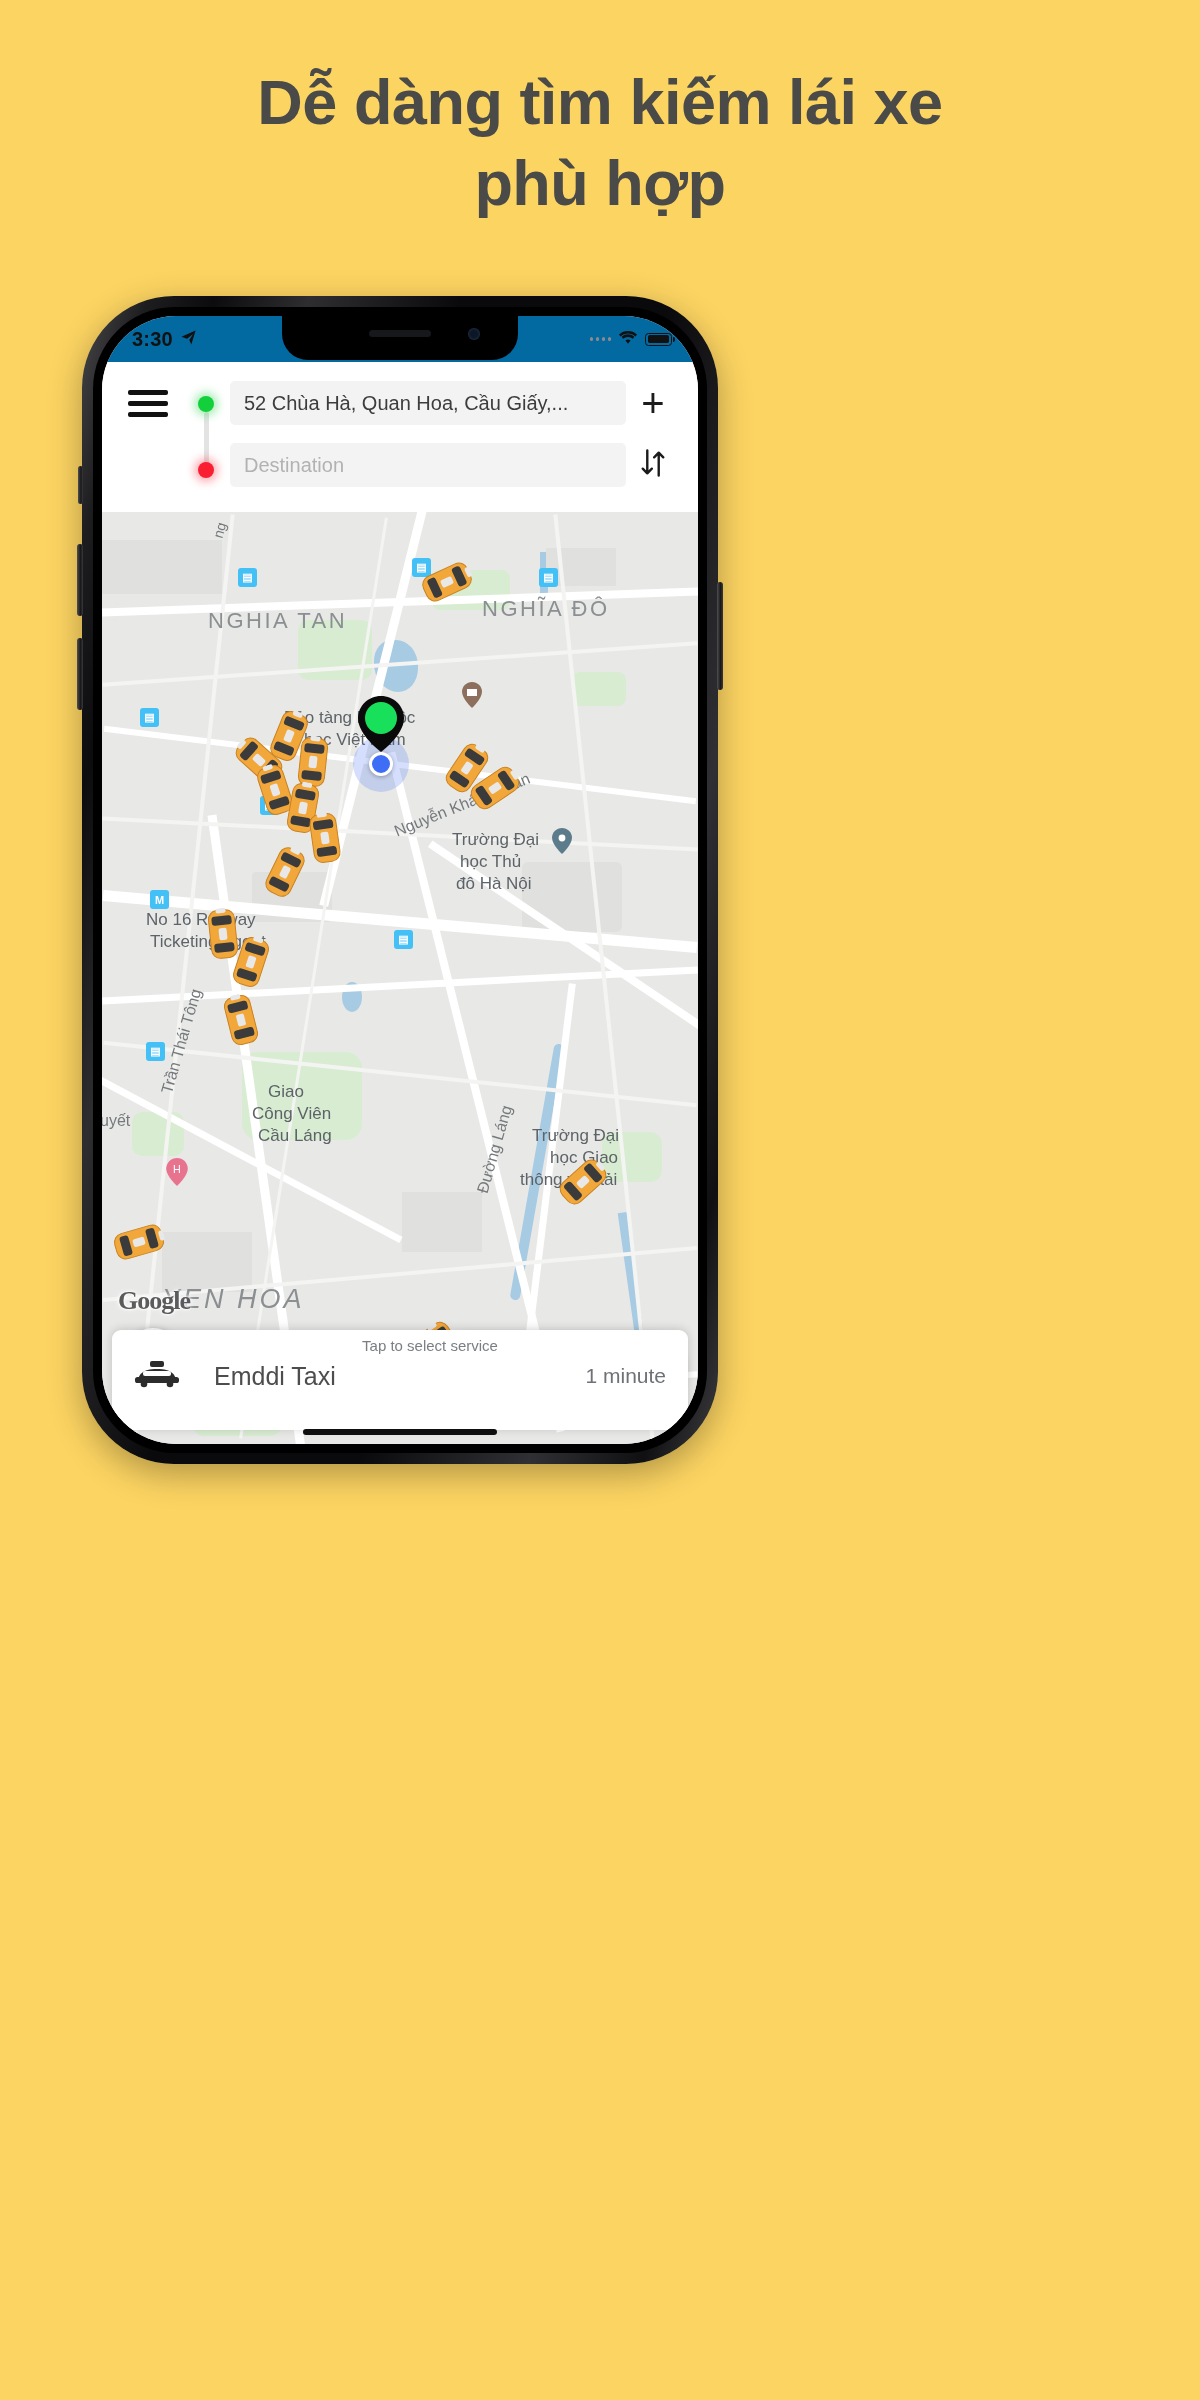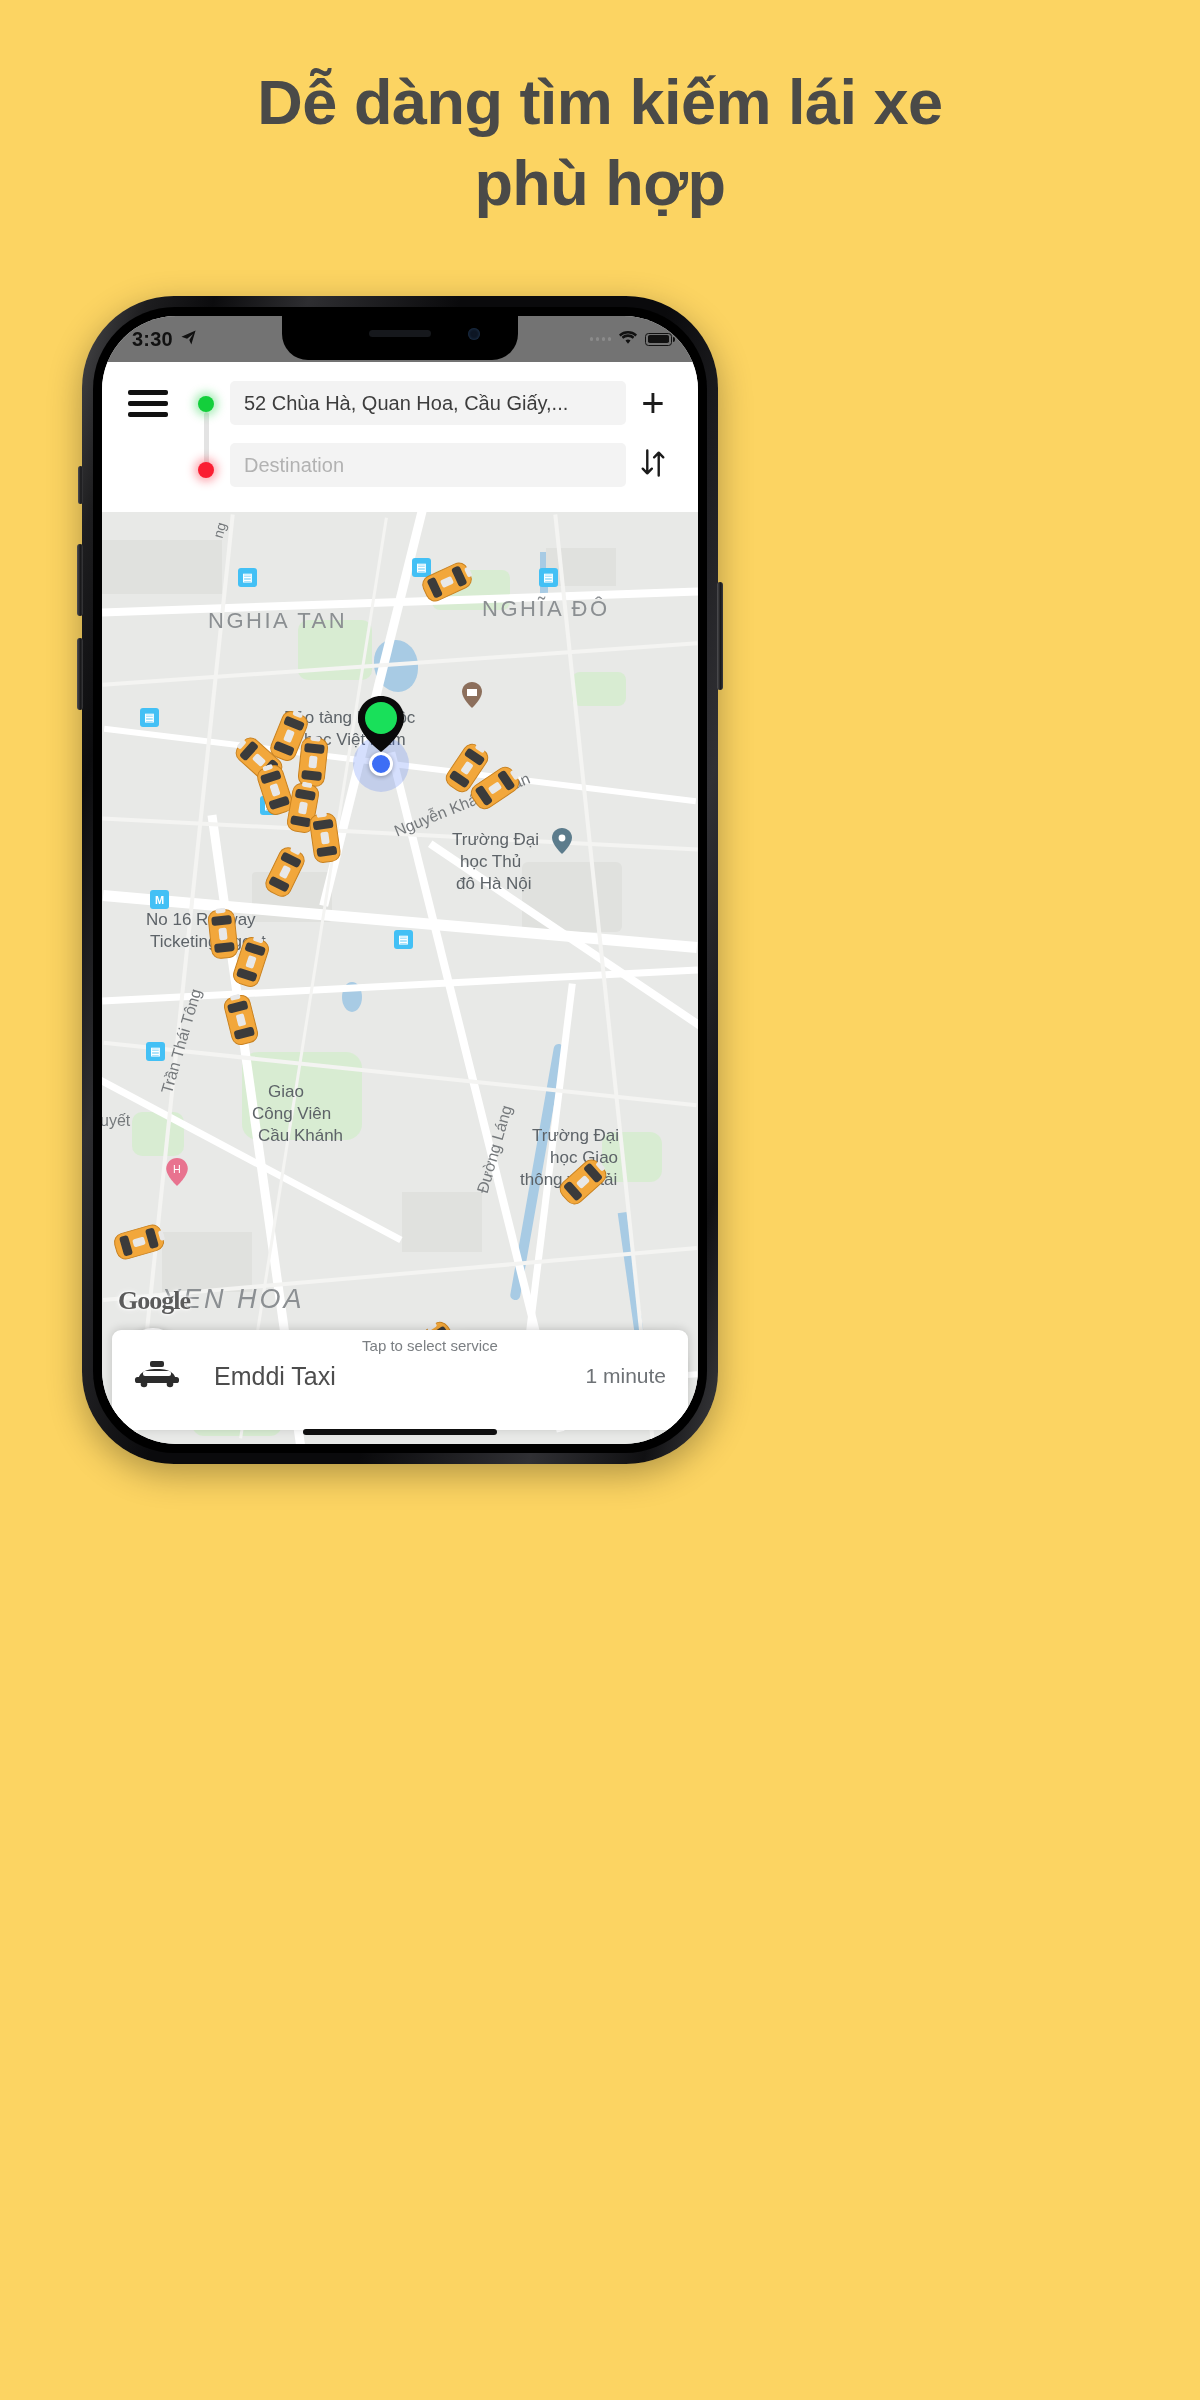--- a/index.html
+++ b/index.html
@@ -68,21 +68,21 @@
   }
   .notch .cam {
     position: absolute; right: 38px; top: 12px;
     width: 12px; height: 12px; border-radius: 50%;
     background: #0d1624; box-shadow: inset 0 0 3px #26405f;
   }
 
   
   .statusbar {
     position: absolute; top: 0; left: 0; width: 596px; height: 46px;
-    z-index: 35; background: #737373;
+    z-index: 35; background: #0369a1;
     display: flex; align-items: center; justify-content: space-between;
     padding: 0 26px 0 30px;
   }
   .sb-left { display: flex; align-items: center; gap: 7px; }
   .sb-time { font-size: 20px; font-weight: 700; color: #111; letter-spacing: .2px; }
   .sb-right { display: flex; align-items: center; gap: 7px; }
   .sb-dots { display: flex; gap: 2.5px; align-items: flex-end; }
   .sb-dots i { display: block; width: 3.5px; height: 3.5px; border-radius: 50%; background: #8b8b8b; }
   .batt { width: 27px; height: 13px; border: 1.6px solid #111; border-radius: 3.5px; position: relative; }
   .batt::after { content:""; position:absolute; right:-4px; top:3.5px; width:2.2px; height:5px; background:#111; border-radius:0 2px 2px 0; }
@@ -364,21 +364,21 @@
         <div class="maplabel poi" style="left:182px;top:196px;">Bảo tàng Dân tộc</div>
         <div class="maplabel poi" style="left:202px;top:218px;">học Việt Nam</div>
         <div class="maplabel rot" style="left:288px;top:284px;">Nguyễn Khánh Toàn</div>
         <div class="maplabel poi" style="left:350px;top:318px;">Trường Đại</div>
         <div class="maplabel poi" style="left:358px;top:340px;">học Thủ</div>
         <div class="maplabel poi" style="left:354px;top:362px;">đô Hà Nội</div>
         <div class="maplabel poi" style="left:44px;top:398px;">No 16 Railway</div>
         <div class="maplabel poi" style="left:48px;top:420px;">Ticketing Agent</div>
         <div class="maplabel poi" style="left:166px;top:570px;">Giao</div>
         <div class="maplabel poi" style="left:150px;top:592px;">Công Viên</div>
-        <div class="maplabel poi" style="left:156px;top:614px;">Cầu Khánh</div>
+        <div class="maplabel poi" style="left:156px;top:614px;">Cầu Láng</div>
         <div class="maplabel poi" style="left:430px;top:614px;">Trường Đại</div>
         <div class="maplabel poi" style="left:448px;top:636px;">học Giao</div>
         <div class="maplabel poi" style="left:418px;top:658px;">thông vận tải</div>
         <div class="maplabel vert" style="left:26px;top:520px;">Trần Thái Tông</div>
         <div class="maplabel vert" style="left:348px;top:628px;">Đường Láng</div>
         <div class="maplabel" style="left:-2px;top:600px;">uyết</div>
         <div class="maplabel huge" style="left:60px;top:772px;font-style:italic;">YEN HOA</div>
         <div class="maplabel vert" style="left:110px;top:10px;font-size:14px;">ng</div>
 
         <div class="taxi" style="left:330px;top:44px;transform:rotate(65deg);">

